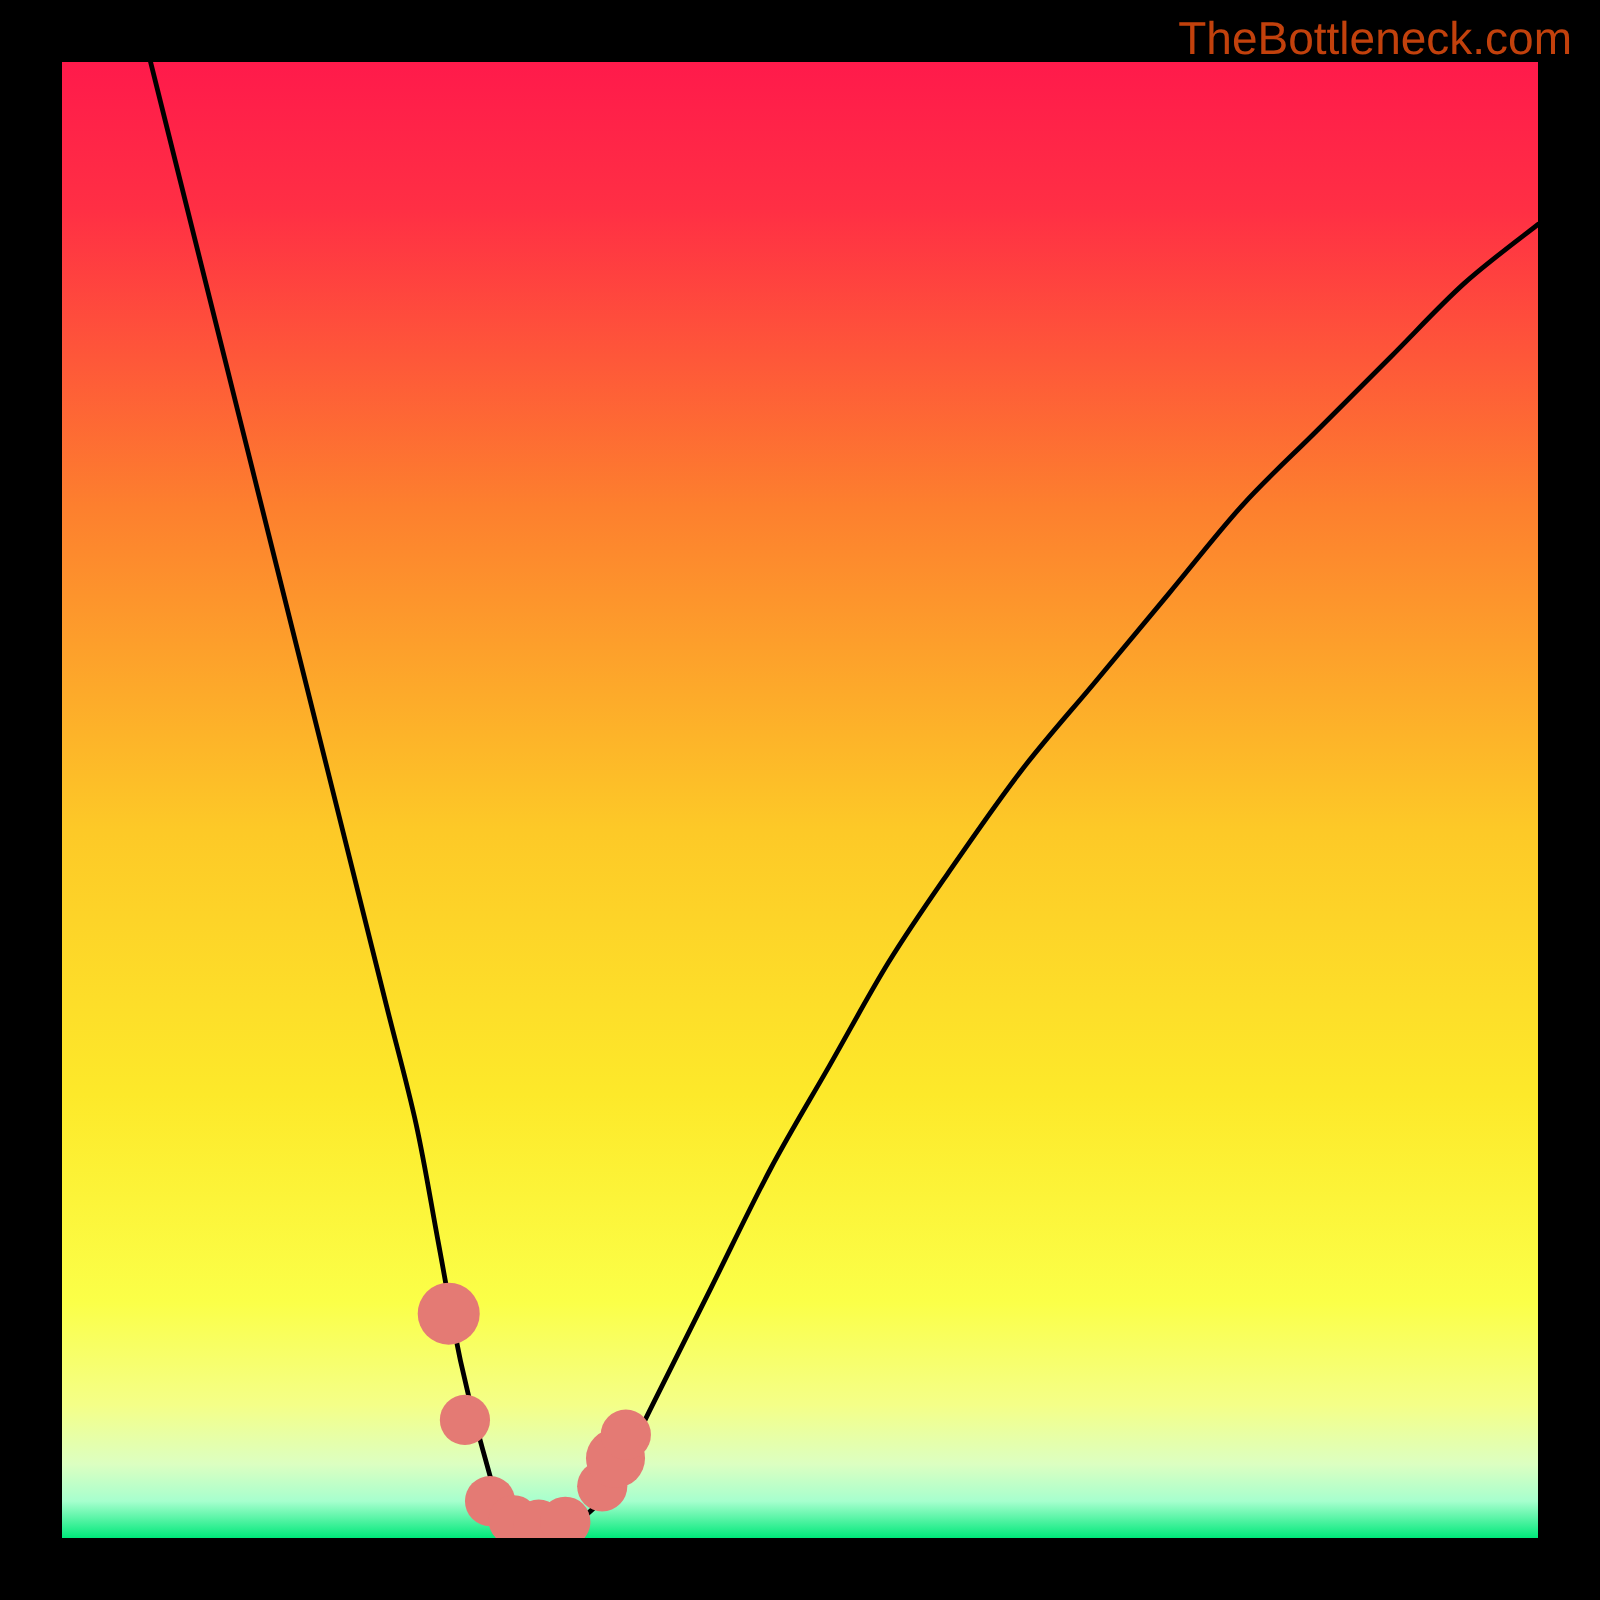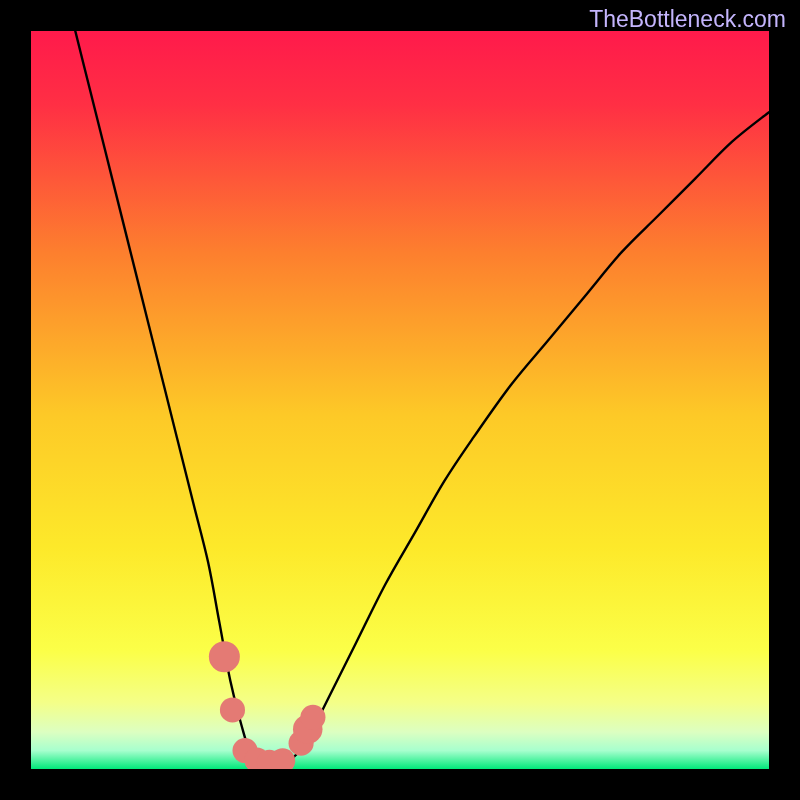--- a/index.html
+++ b/index.html
@@ -25,21 +25,21 @@
     width: 738px;
     height: 738px;
   }
   .watermark {
     position: absolute;
     top: 6px;
     right: 14px;
     font-family: Arial, Helvetica, sans-serif;
     font-size: 23px;
     font-weight: 400;
-    color: #c4b5fd;
+    color: #c2410c;
     letter-spacing: 0px;
   }
 </style>
 </head>
 <body>
 
 <div class="frame"></div>
 
 <svg class="plot" viewBox="0 0 738 738" preserveAspectRatio="none">
   <defs>

